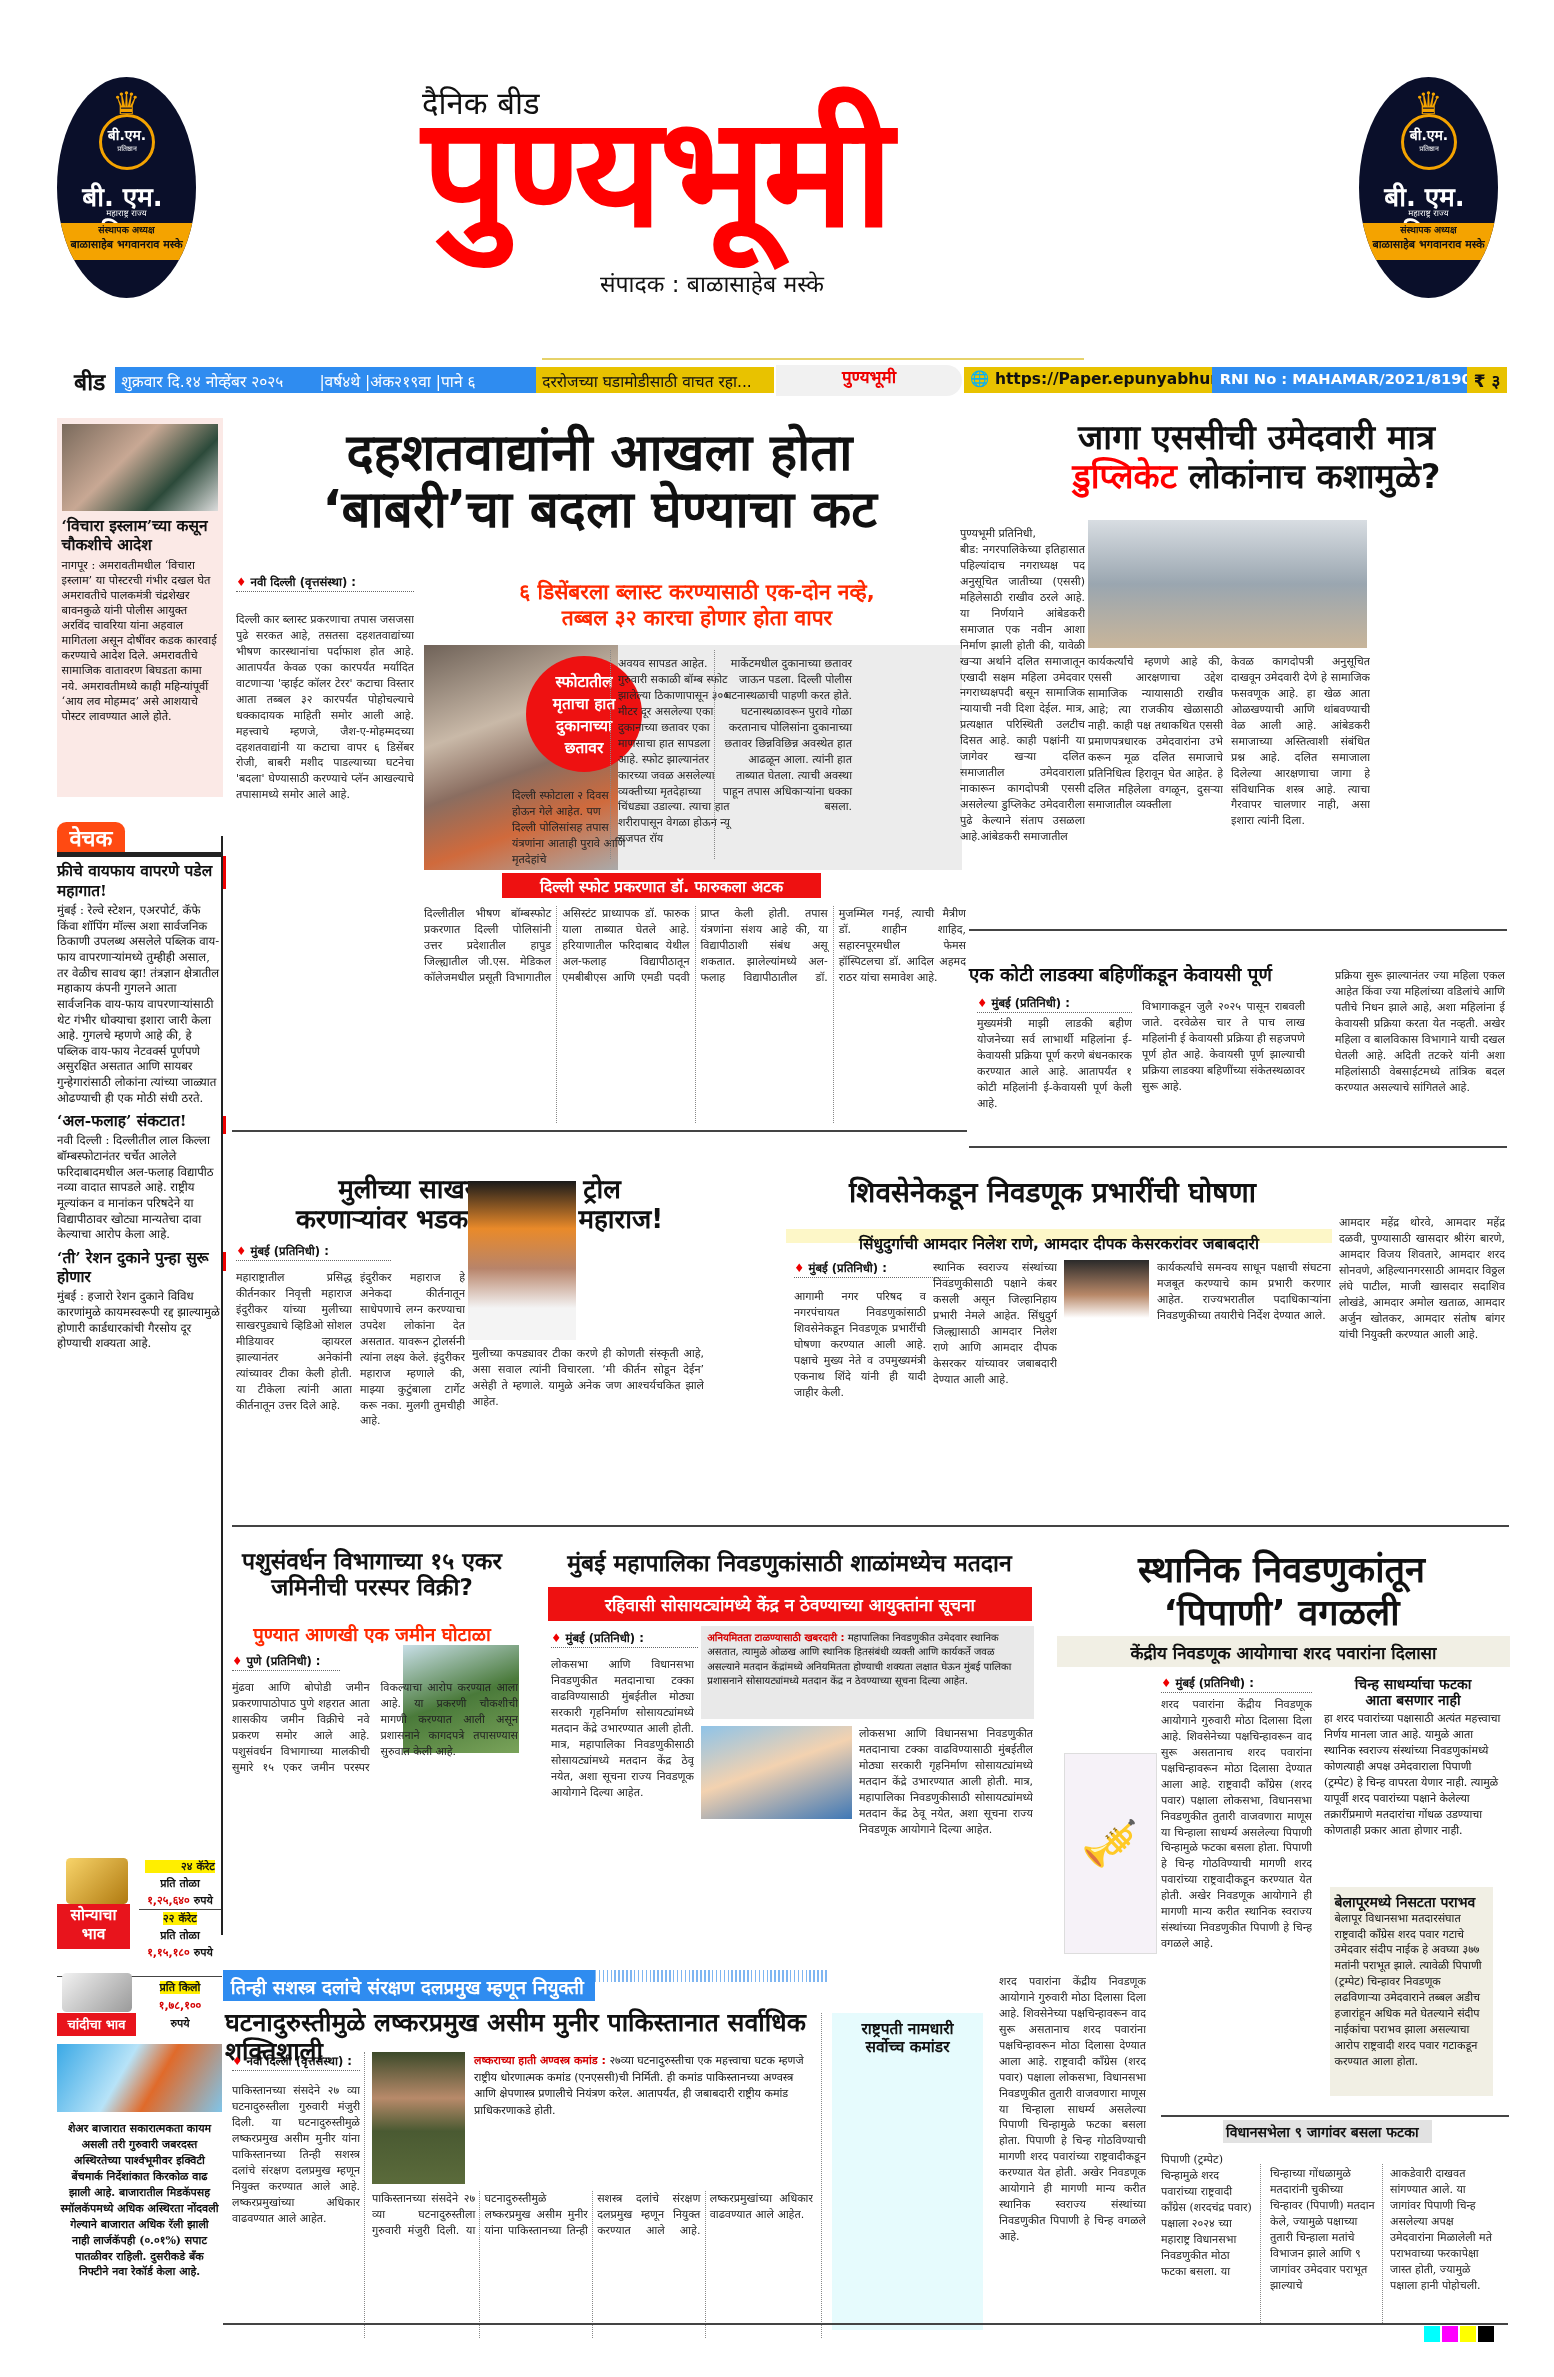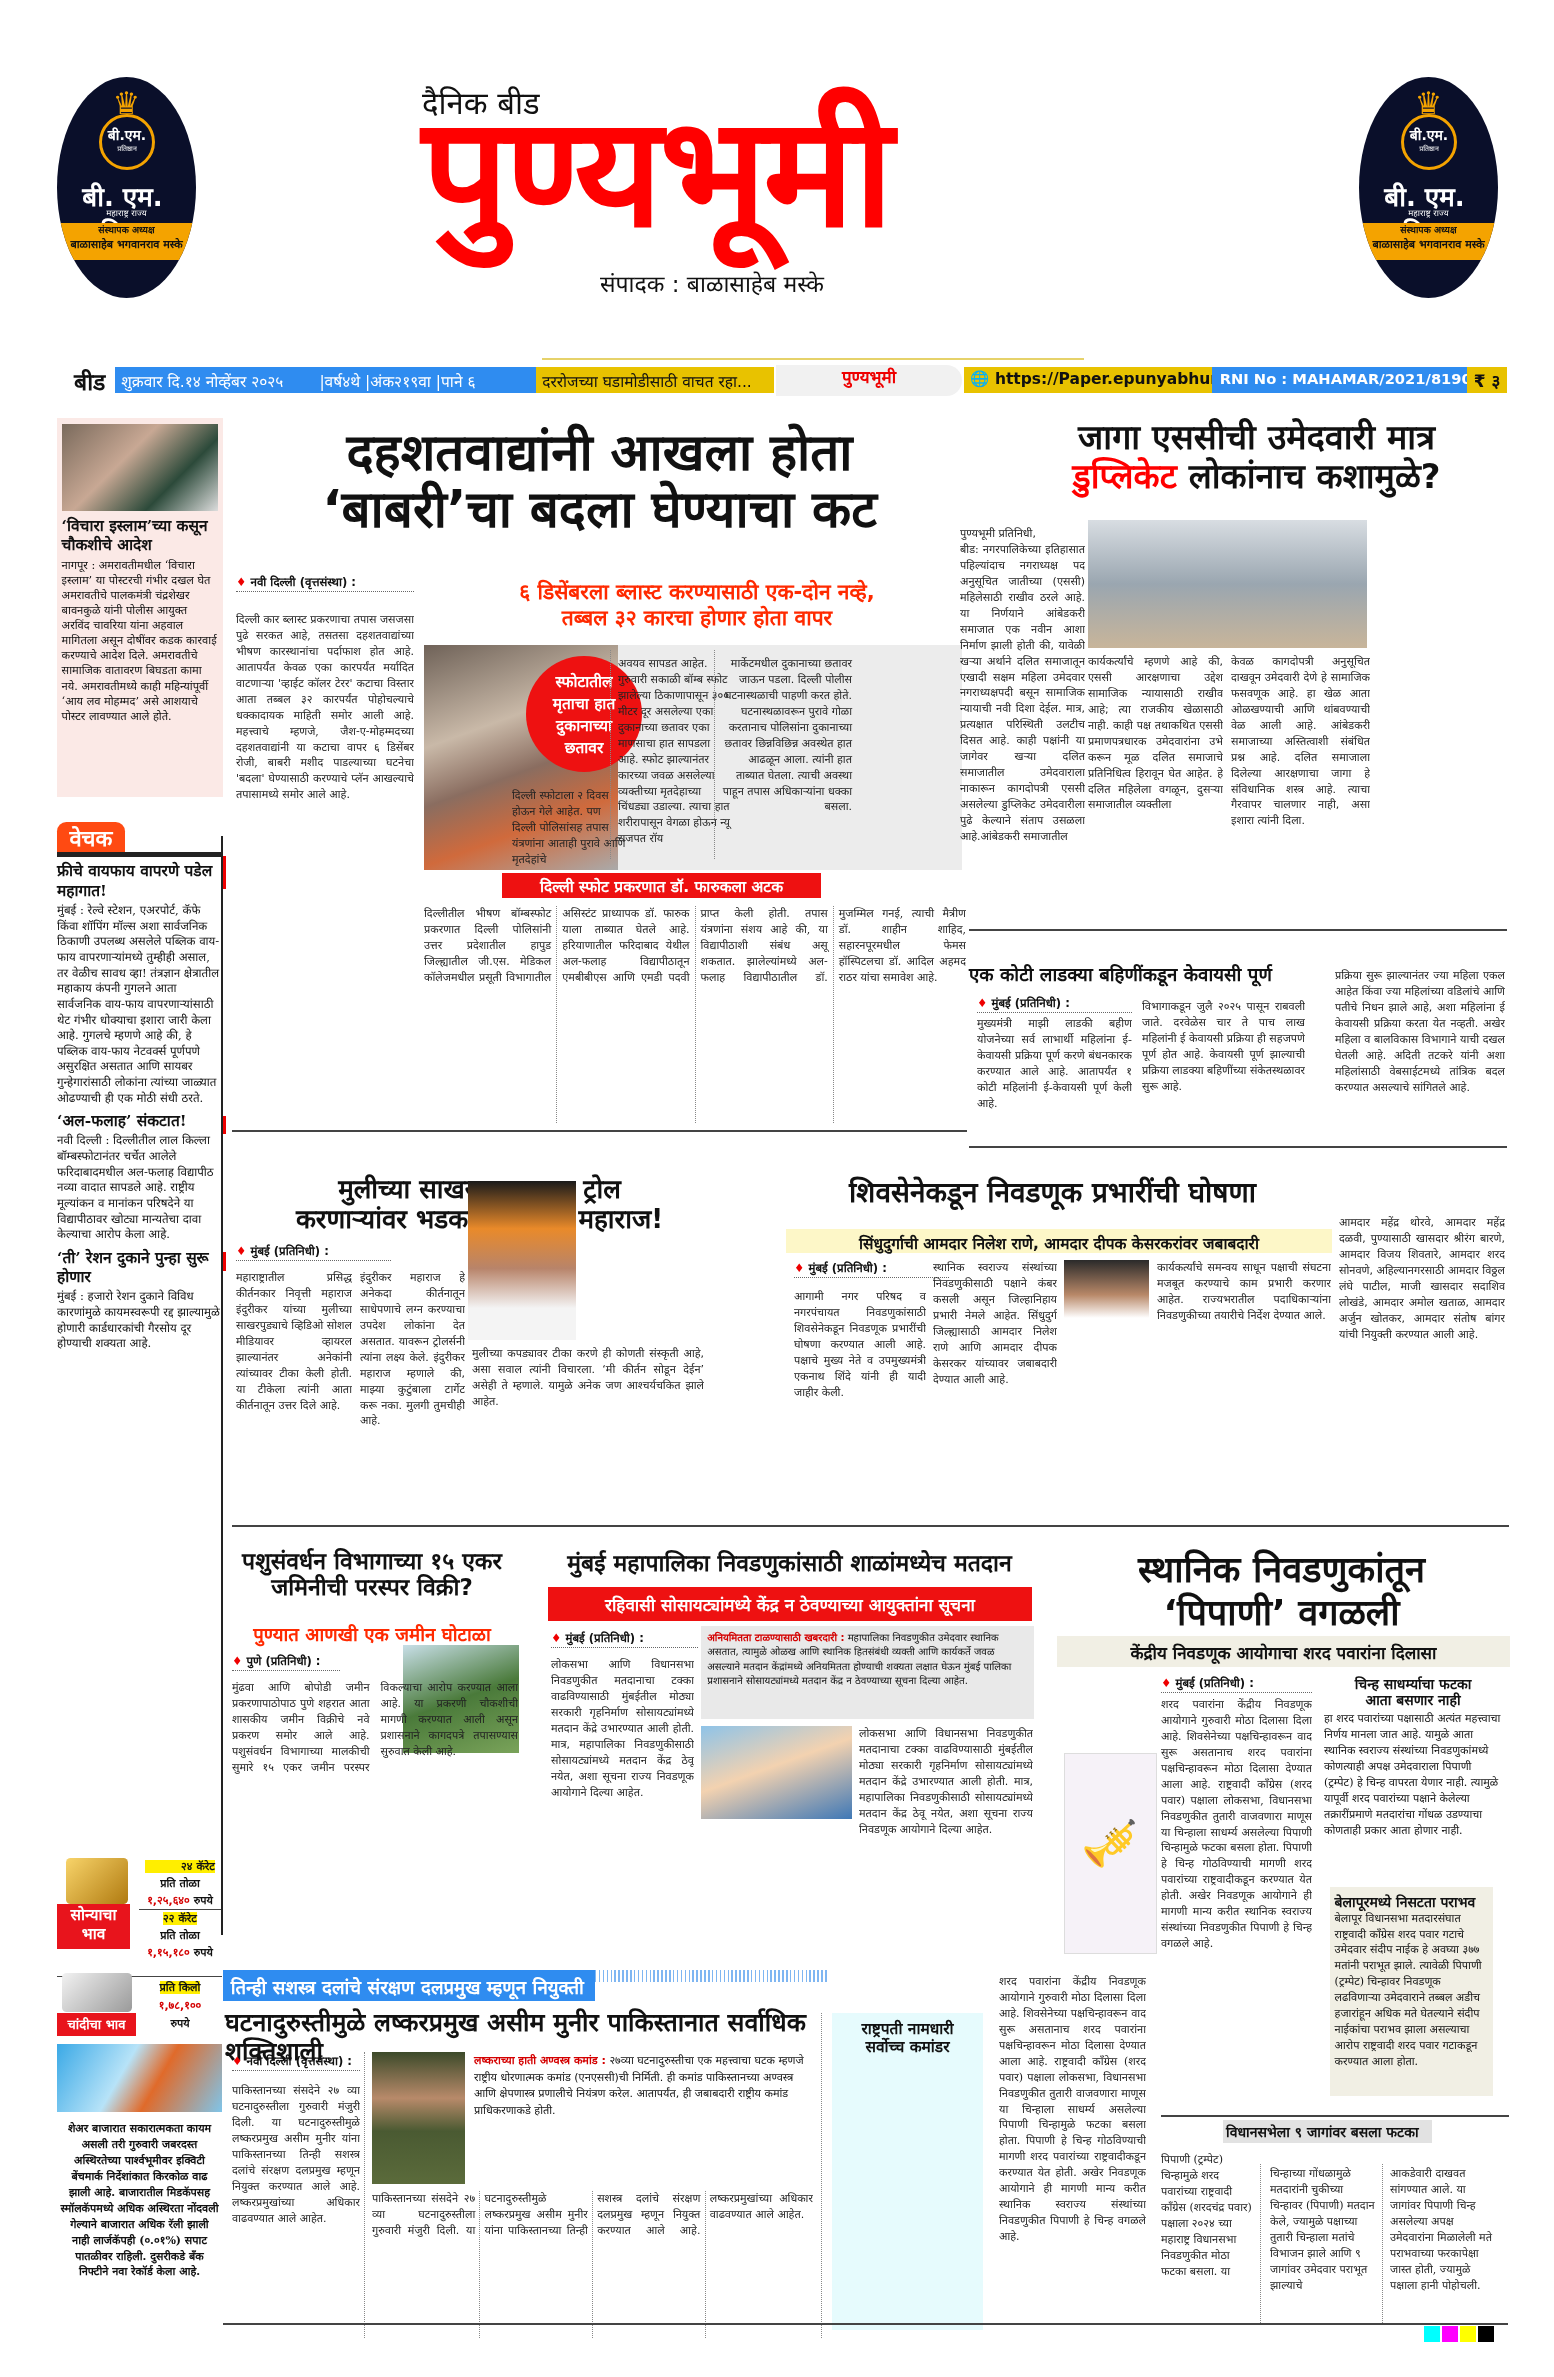--- a/index.html
+++ b/index.html
@@ -218,21 +218,21 @@
 </div>
 <div class="imgbox" style="left:468px; top:1181px; width:108px; height:159px; background:linear-gradient(180deg,#1a1a1a,#e98a2a 30%,#b8846a 55%,#f4f4f4 80%);"></div>
 <div class="abs" style="left:236px; top:1243px; width:155px;">
   <div class="dateline"><span class="dia">♦</span> <span>मुंबई (प्रतिनिधी) :</span></div>
 </div>
 <div class="body" style="left:236px; top:1270px; width:116px; height:232px; overflow:hidden;">महाराष्ट्रातील प्रसिद्ध कीर्तनकार निवृत्ती महाराज इंदुरीकर यांच्या मुलीच्या साखरपुड्याचे व्हिडिओ सोशल मीडियावर व्हायरल झाल्यानंतर अनेकांनी त्यांच्यावर टीका केली होती. या टीकेला त्यांनी आता कीर्तनातून उत्तर दिले आहे.</div>
 <div class="body" style="left:360px; top:1270px; width:105px; height:232px; overflow:hidden;">इंदुरीकर महाराज हे अनेकदा कीर्तनातून साधेपणाचे लग्न करण्याचा उपदेश लोकांना देत असतात. यावरून ट्रोलर्सनी त्यांना लक्ष्य केले. इंदुरीकर महाराज म्हणाले की, माझ्या कुटुंबाला टार्गेट करू नका. मुलगी तुमचीही आहे.</div>
 <div class="body" style="left:472px; top:1346px; width:232px; height:155px; overflow:hidden;">मुलीच्या कपड्यावर टीका करणे ही कोणती संस्कृती आहे, असा सवाल त्यांनी विचारला. ‘मी कीर्तन सोडून देईन’ असेही ते म्हणाले. यामुळे अनेक जण आश्चर्यचकित झाले आहेत.</div>
 
 <div class="hl" style="left:774px; top:1177px; width:557px; font-size:28px;">शिवसेनेकडून निवडणूक प्रभारींची घोषणा</div>
-<div class="yellowbar" style="left:786px; top:1229px; width:546px; height:24px; font-size:15.5px; text-align:center; padding-top:3.1px;">सिंधुदुर्गाची आमदार निलेश राणे, आमदार दीपक केसरकरांवर जबाबदारी</div>
+<div class="yellowbar" style="left:786px; top:1229px; width:546px; height:14px; font-size:15.5px; text-align:center; padding-top:3.1px;">सिंधुदुर्गाची आमदार निलेश राणे, आमदार दीपक केसरकरांवर जबाबदारी</div>
 <div class="abs" style="left:794px; top:1260px; width:155px;">
   <div class="dateline"><span class="dia">♦</span> <span>मुंबई (प्रतिनिधी) :</span></div>
 </div>
 <div class="body" style="left:794px; top:1289px; width:132px; height:209px; overflow:hidden;">आगामी नगर परिषद व नगरपंचायत निवडणुकांसाठी शिवसेनेकडून निवडणूक प्रभारींची घोषणा करण्यात आली आहे. पक्षाचे मुख्य नेते व उपमुख्यमंत्री एकनाथ शिंदे यांनी ही यादी जाहीर केली.</div>
 <div class="body" style="left:933px; top:1260px; width:124px; height:240px; overflow:hidden;">स्थानिक स्वराज्य संस्थांच्या निवडणुकीसाठी पक्षाने कंबर कसली असून जिल्हानिहाय प्रभारी नेमले आहेत. सिंधुदुर्ग जिल्ह्यासाठी आमदार निलेश राणे आणि आमदार दीपक केसरकर यांच्यावर जबाबदारी देण्यात आली आहे.</div>
 <div class="imgbox" style="left:1064px; top:1260px; width:85px; height:58px; background:linear-gradient(180deg,#2a2a2a,#b88868 60%,#fff);"></div>
 <div class="body" style="left:1157px; top:1260px; width:174px; height:240px; overflow:hidden;">कार्यकर्त्यांचे समन्वय साधून पक्षाची संघटना मजबूत करण्याचे काम प्रभारी करणार आहेत. राज्यभरातील पदाधिकाऱ्यांना निवडणुकीच्या तयारीचे निर्देश देण्यात आले.</div>
 <div class="body" style="left:1339px; top:1215px; width:166px; height:286px; overflow:hidden;">आमदार महेंद्र थोरवे, आमदार महेंद्र दळवी, पुण्यासाठी खासदार श्रीरंग बारणे, आमदार विजय शिवतारे, आमदार शरद सोनवणे, अहिल्यानगरसाठी आमदार विठ्ठल लंघे पाटील, माजी खासदार सदाशिव लोखंडे, आमदार अमोल खताळ, आमदार अर्जुन खोतकर, आमदार संतोष बांगर यांची नियुक्ती करण्यात आली आहे.</div>
 
 <div class="rule" style="left:232px; top:1525px; width:1277px;"></div>

